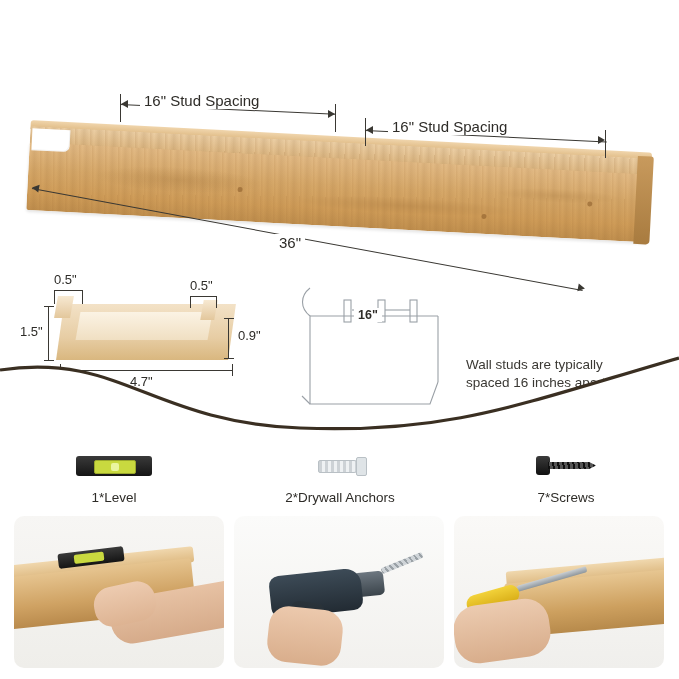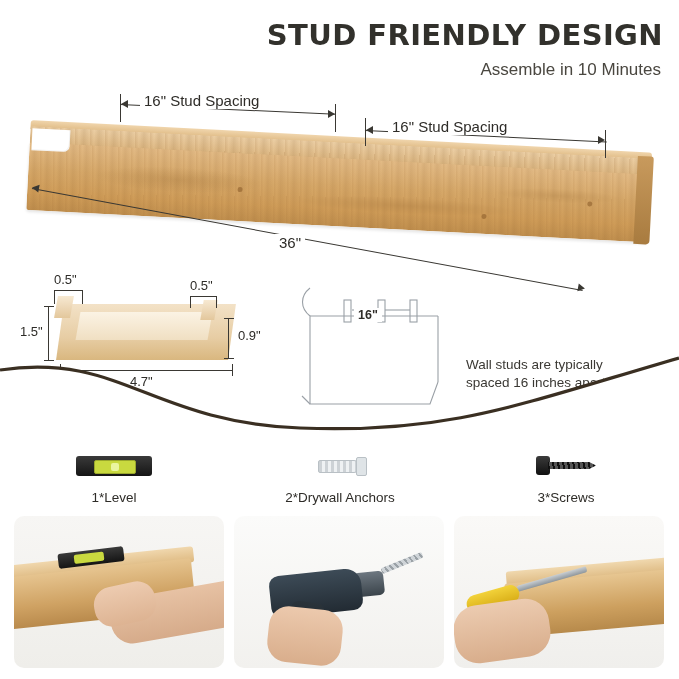--- a/index.html
+++ b/index.html
@@ -478,22 +478,20 @@
     background: linear-gradient(180deg,#eccbb0,#d8ad8b);
     border-radius: 24px;
     transform: rotate(-8deg);
   }
 </style>
 </head>
 <body>
 
 <div class="page">
 
-  <div class="title">STUD FRIENDLY DESIGN</div>
-  <div class="subtitle">Assemble in 10 Minutes</div>
 
   <div class="shelf-wrap">
 
     <div class="board">
       <div class="lip"></div>
       <div class="topface"></div>
       <div class="front"></div>
       <div class="grain"></div>
       <div class="knot" style="left:210px; top:56px;"></div>
       <div class="knot" style="left:455px; top:70px;"></div>
@@ -596,21 +594,21 @@
         <div class="head"></div>
       </div>
       <div class="acc-cap">2*Drywall Anchors</div>
     </div>
 
     <div class="acc-item" style="left:466px;">
       <div class="screw">
         <div class="head"></div>
         <div class="shaft"></div>
       </div>
-      <div class="acc-cap">3*Screws</div>
+      <div class="acc-cap">7*Screws</div>
     </div>
   </div>
 
   <div class="photos">
     <div class="photo p1">
       <div class="shelftop"></div>
       <div class="shelfblock"></div>
       <div class="lvl">
           <div class="vg"></div>
         </div>

